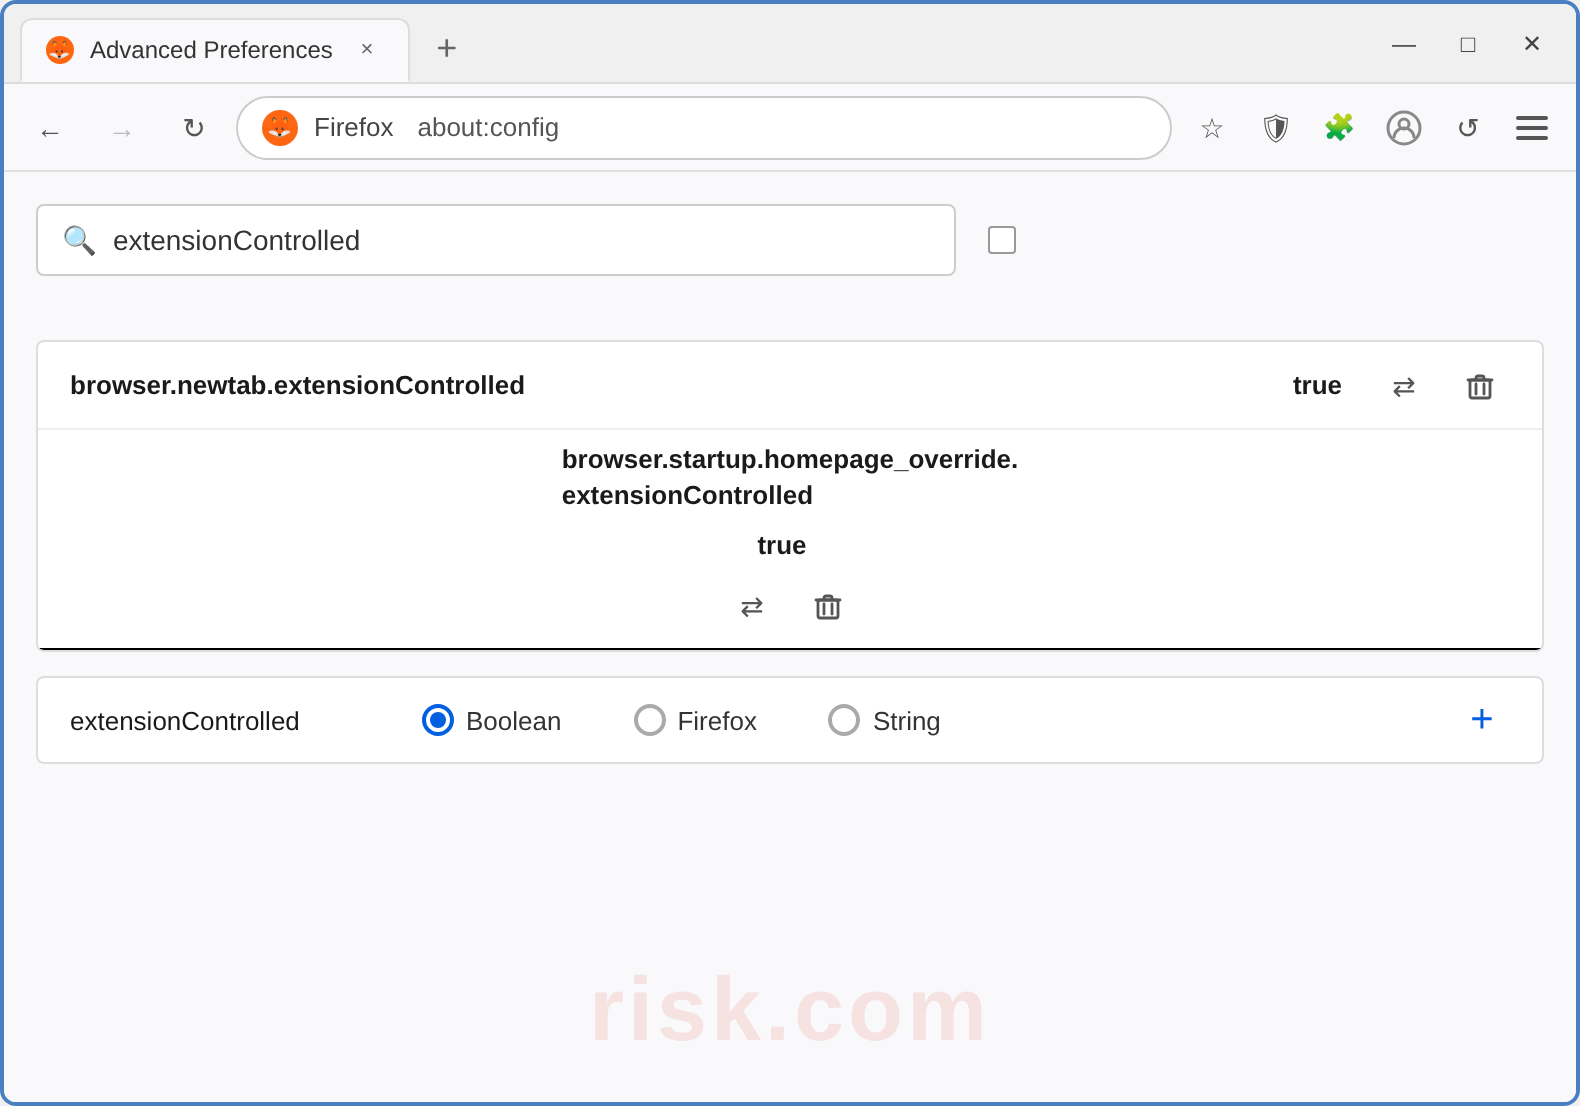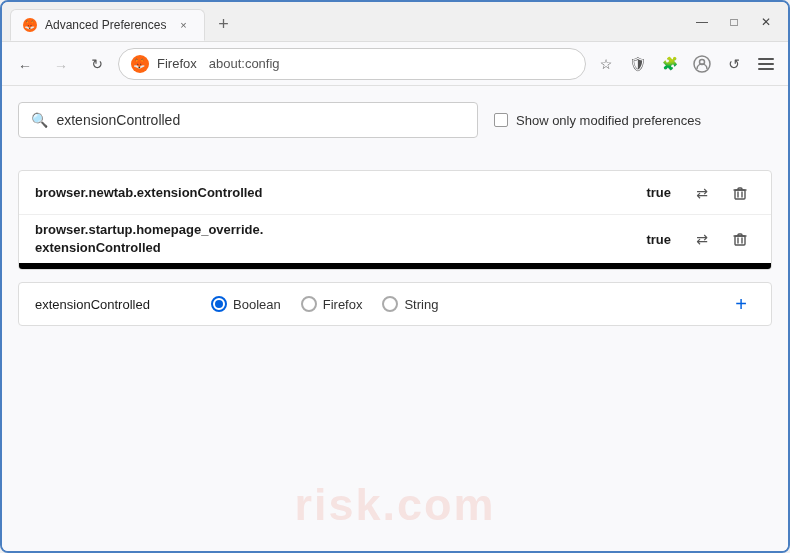--- a/index.html
+++ b/index.html
@@ -369,21 +369,21 @@
 
     .add-pref-name {
       font-size: 13px;
       color: #1a1a1a;
       min-width: 160px;
     }
 
     .radio-group {
       display: flex;
       align-items: flex-start;
-      gap: 20px;
+      gap: 36px;
       flex: 1;
     }
 
     .radio-item {
       display: flex;
       align-items: center;
       gap: 6px;
       cursor: pointer;
     }
 
@@ -431,22 +431,23 @@
       color: #0060df;
       cursor: pointer;
     }
 
     
     .result-row-tall {
       display: flex;
       align-items: center;
       padding: 6px 16px;
       min-height: 52px;
-      border-bottom: 6px solid #000000;
-      gap: 8px;
+      border-bottom: 1px solid #000000;
+      gap: 8px;
+      flex-direction: column;
     }
   </style>
 </head>
 <body>
 
 <div class="browser-window">
 
   <div class="title-bar">
     <div class="tab-area">
       <div class="tab-active">
@@ -502,21 +503,20 @@
 
     <div class="watermark">risk.com</div>
 
     <div class="search-row">
       <div class="search-box">
         <span class="search-icon">🔍</span>
         <input class="search-input" type="text" value="extensionControlled" style="">
       </div>
       <div class="checkbox-row">
         <div class="checkbox"></div>
-        <span class="checkbox-label">Show only modified preferences</span>
       </div>
     </div>
 
     <div class="results-table">
 
       <div class="result-row">
         <span class="result-name">browser.newtab.extensionControlled</span>
         <span class="result-value">true</span>
         <div class="result-actions">
           <button class="action-btn" title="Toggle">⇄</button>

